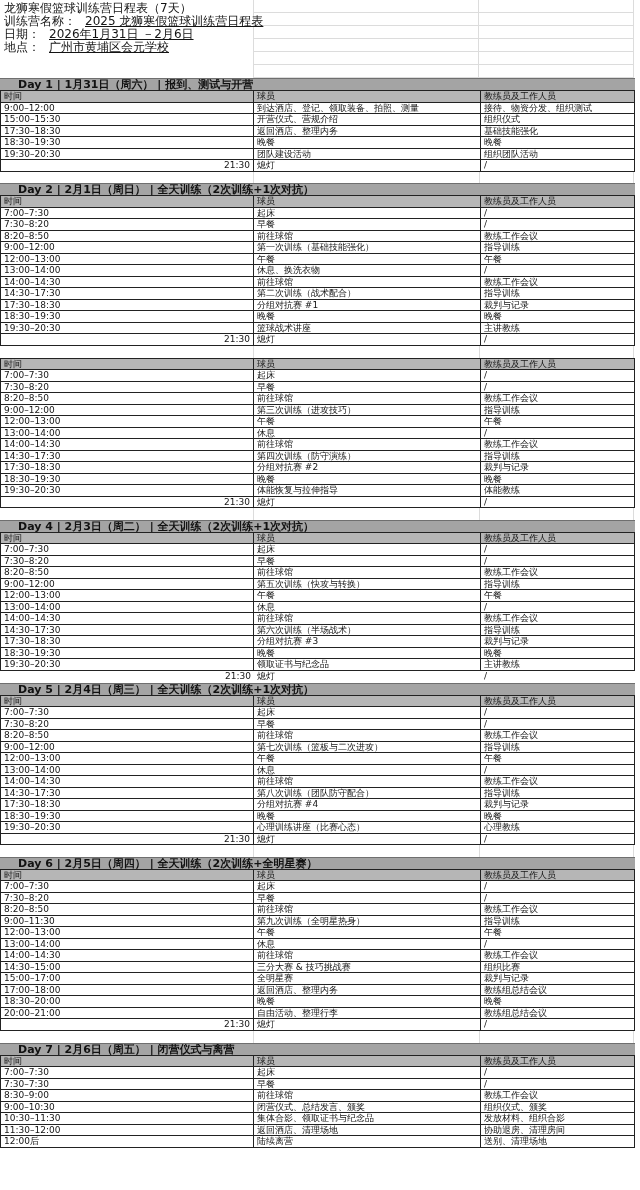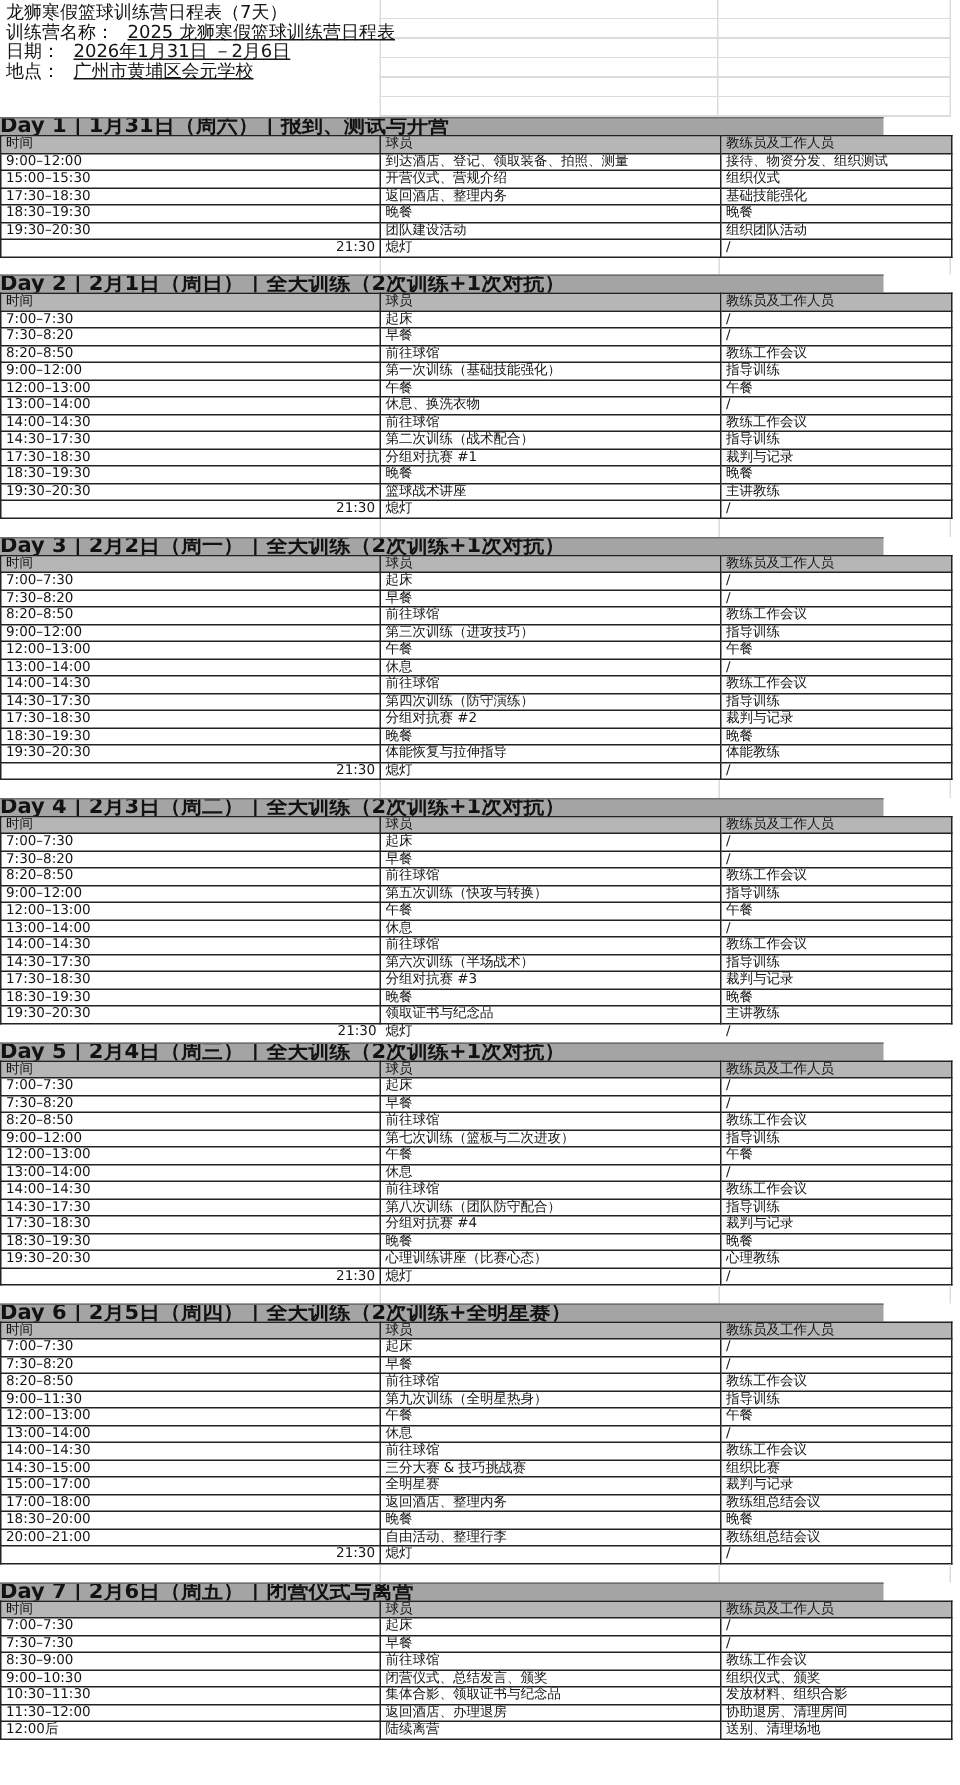--- a/index.html
+++ b/index.html
@@ -15,23 +15,23 @@
       linear-gradient(var(--grid-faint),var(--grid-faint)),
       linear-gradient(var(--grid-faint),var(--grid-faint));
     background-size: 381px 78px, 1px 78px, 1px 78px, 1px 78px;
     background-position: 253px 0, 253px 0, 478px 0, 633px 0;
     background-repeat: no-repeat; }
   .info-line { position:relative; z-index:1; height:13px; line-height:13px;
     padding-left:4px; font-size:12px; white-space:nowrap; }
   .info-line .val { margin-left:9px;text-decoration:underline; }
 
   
-  .band { width:589px; height:12px; line-height:11px; background:var(--day-band);
-    border-top:1px solid #6f6f6f; font-weight:bold; font-size:14px;
-    padding-left:0; white-space:nowrap; overflow:hidden; color:#121212; }
+  .band { width:635px; height:12px; line-height:11px; background:var(--day-band);
+    border-top:1px solid #6f6f6f; font-weight:bold; font-size:11px;
+    padding-left:18px; white-space:nowrap; overflow:hidden; color:#121212; }
   table { border-collapse:collapse; table-layout:fixed; width:634px; }
   th,td { border:1px solid var(--border); height:10.8px; line-height:10.5px;
     padding:0 2px 0 3px; font-size:9px; font-weight:normal; text-align:left;
     white-space:nowrap; overflow:hidden; }
   th { background:var(--table-header); }
   .c0 { width:253px; } .c1 { width:227px; } .c2 { width:154px; }
   td.right { text-align:right; padding-right:3px; }
 
   .outside-row { display:flex; width:634px; height:11.8px; line-height:11.8px; font-size:9px; }
   .o-time  { width:254px; text-align:right; padding-right:3px; }
@@ -169,21 +169,20 @@
           <tr>
             <td class="c0 right">21:30</td>
             <td class="c1">熄灯</td>
             <td class="c2">/</td>
           </tr>
         </tbody>
       </table>
     </section>
     <div class="gap"></div>
     <section class="day-block">
-      <div class="band">Day 3 | 2月2日（周一） | 全天训练（2次训练+1次对抗）</div>
       <table>
         <tbody>
           <tr>
             <th class="c0">时间</th>
             <th class="c1">球员</th>
             <th class="c2">教练员及工作人员</th>
           </tr>
           <tr>
             <td class="c0">7:00–7:30</td>
             <td class="c1">起床</td>
@@ -500,21 +499,21 @@
             <td class="c1">闭营仪式、总结发言、颁奖</td>
             <td class="c2">组织仪式、颁奖</td>
           </tr>
           <tr>
             <td class="c0">10:30–11:30</td>
             <td class="c1">集体合影、领取证书与纪念品</td>
             <td class="c2">发放材料、组织合影</td>
           </tr>
           <tr>
             <td class="c0">11:30–12:00</td>
-            <td class="c1">返回酒店、办理退房</td>
+            <td class="c1">返回酒店、清理场地</td>
             <td class="c2">协助退房、清理房间</td>
           </tr>
           <tr>
             <td class="c0">12:00后</td>
             <td class="c1">陆续离营</td>
             <td class="c2">送别、清理场地</td>
           </tr>
         </tbody>
       </table>
     </section>

